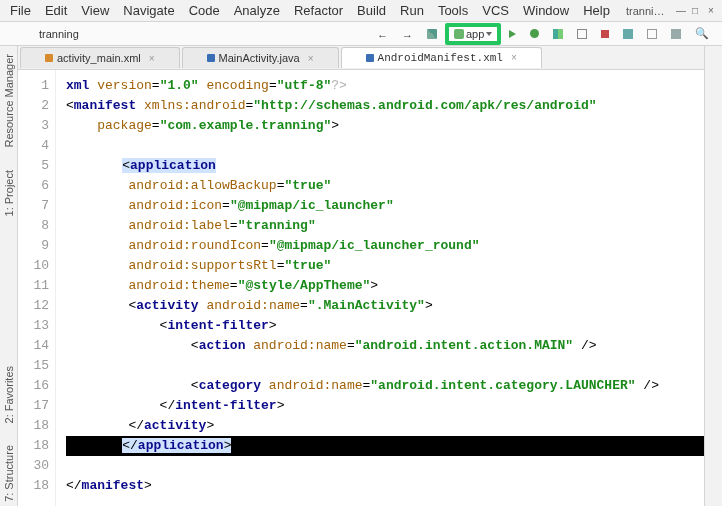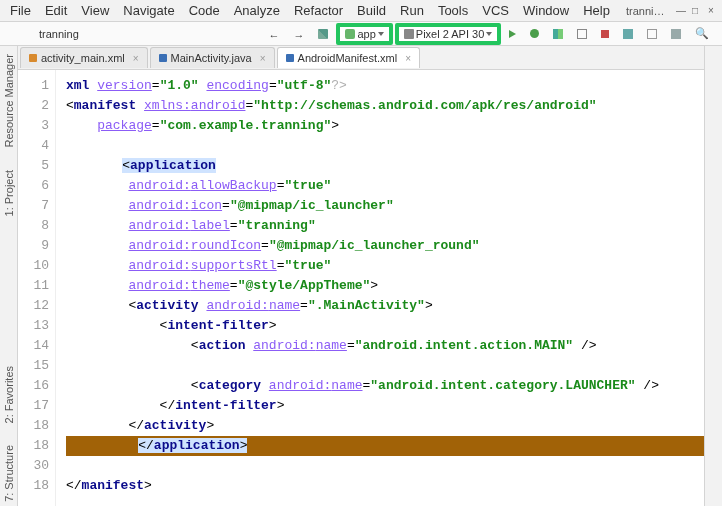--- a/index.html
+++ b/index.html
@@ -17,33 +17,33 @@
 .green-tri { display:inline-block; width:0; height:0; border-top:4px solid transparent; border-bottom:4px solid transparent; border-left:7px solid #4a9e4a; }
 .hammer { display:inline-block; width:10px; height:10px; background: linear-gradient(45deg,#7a9 50%,#598 50%); border-radius:1px; }
 .bug { display:inline-block; width:9px; height:9px; background:#4a9e4a; border-radius:50%; }
 .stop-sq { display:inline-block; width:8px; height:8px; background:#c74848; }
 .ic { display:inline-block; width:10px; height:10px; }
 .layout { display: flex; height: calc(506px - 46px); }
 .sidetabs { width: 18px; background: #f2f2f2; border-right: 1px solid #d4d4d4; display: flex; flex-direction: column; align-items: center; padding-top: 4px; gap: 14px; }
 .sidetabs .stab { writing-mode: vertical-rl; transform: rotate(180deg); font-size: 11px; color: #555; cursor: pointer; padding: 4px 0; }
 .main { flex: 1; display: flex; flex-direction: column; background: #fff; position: relative; }
 .tabs { display: flex; align-items: center; height: 24px; background: #f2f2f2; border-bottom: 1px solid #d4d4d4; padding-left: 2px; }
-.tab { display: flex; align-items: center; padding: 2px 8px; border: 1px solid #ccc; border-bottom: none; background: #eaeaea; margin-right: 2px; border-radius: 3px 3px 0 0; font-size: 11px; color: #333; cursor: pointer; gap: 4px; height: 21px; }
-.tab.active { background: #fff; }
+.tab { display: flex; align-items: center; padding: 2px 24px; border: 1px solid #ccc; border-bottom: none; background: #eaeaea; margin-right: 2px; border-radius: 3px 3px 0 0; font-size: 11px; color: #333; cursor: pointer; gap: 4px; height: 21px; }
+.tab.active { background: #fff; font-family: Liberation Mono, monospace; }
 .tab .dot { width: 8px; height: 8px; border-radius: 1px; }
 .tab .close { color: #999; font-size: 10px; margin-left: 4px; }
 .editor { flex: 1; display: flex; font-family: "Consolas","Courier New",monospace; font-size: 13px; line-height: 20px; overflow: hidden; background: #fff; }
 .gutter { width: 38px; background: #fff; border-right: 1px solid #eee; text-align: right; color: #9a9a9a; padding: 6px 6px 0 0; user-select: none; }
 .gutter div { height: 20px; }
 .code { flex: 1; padding: 6px 0 0 10px; white-space: pre; overflow: auto; color: #000; }
 .cl { height: 20px; }
-.cl.hl { background: #a16207; padding-left: 16px; }
+.cl.hl { background: #000000; }
 .sel { background: #cfe3ff; margin-left: 25px; }
 .kw { color: #0b0b8b; font-weight: bold; }
-.attr { color: #8b5cf6; text-decoration: underline; }
+.attr { color: #a16207; }
 .eq { color: #000; }
 .str { color: #1a8a1a; font-weight: bold; }
 .pi { color: #b0b0b0; }
 .sidetabs-right { width: 18px; background: #f2f2f2; border-left: 1px solid #d4d4d4; }
 </style>
 </head>
 <body>
 
 <div class="menubar">
   <span class="mi">File</span>
@@ -69,25 +69,20 @@
   <span class="crumb">tranning</span>
   <span class="spacer"></span>
   <span class="btn">←</span>
   <span class="btn">→</span>
   <span class="btn">
       <span class="hammer"></span>
     </span>
   <span class="btn boxed">
       <span class="ic" style="background:#67b66b;border-radius:2px"></span>
       <span>app</span> 
-      <span class="tri-down"></span>
-    </span>
-  <span class="btn boxed">
-      <span class="ic" style="background:#888;border-radius:1px"></span>
-      <span>Pixel 2 API 30</span> 
       <span class="tri-down"></span>
     </span>
   <span class="btn">
       <span class="green-tri"></span>
     </span>
   <span class="btn">
       <span class="bug"></span>
     </span>
   <span class="btn">
       <span class="ic" style="background:linear-gradient(90deg,#4a9,#4a9 50%,#7c7 50%)"></span>

